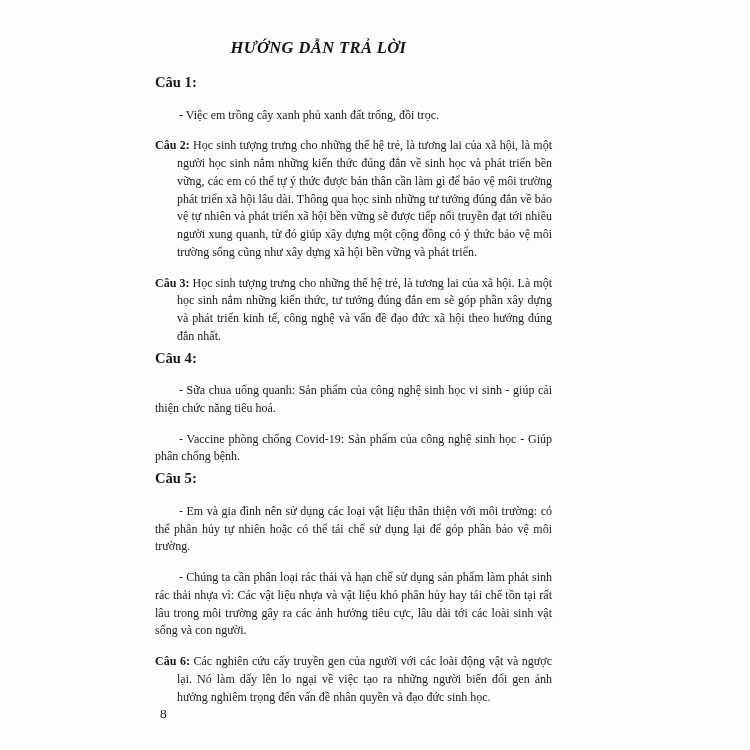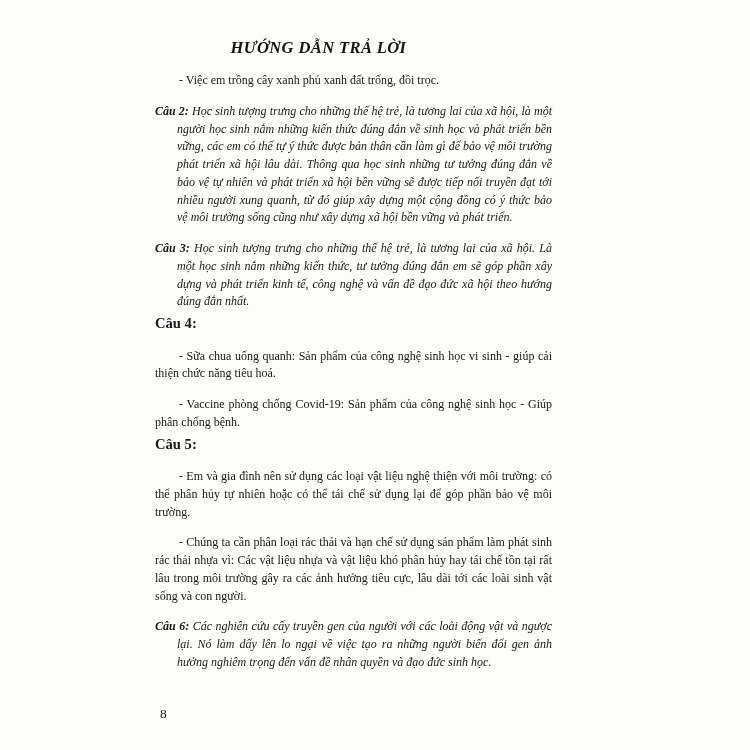--- a/index.html
+++ b/index.html
@@ -58,60 +58,60 @@
     line-height: 1.48;
     margin: 0;
     font-weight: bold;
   }
   .inline-run {
     font-weight: normal;
   }
   .hang-indent {
     padding-left: 22px;
     text-indent: -22px;
-    font-style: italic;
   }
   .page-number {
     position: absolute;
     left: 160px;
     bottom: 28px;
     font-size: 13.5px;
     color: #1a1a1a;
   }
 </style>
 </head>
 <body>
 
 <div class="page">
 
   <div class="doc-title">HƯỚNG DẪN TRẢ LỜI</div>
 
   <div class="body-area">
 
     <div class="block">
+      <div class="para block-heading">Câu 1:</div>
       <div class="para bullet">- Việc em trồng cây xanh phủ xanh đất trống, đồi trọc.</div>
     </div>
 
     <div class="block">
       <div class="para hang-indent"><span class="q-label">Câu 2:</span> <span class="inline-run">Học sinh tượng trưng cho những thế hệ trẻ, là tương lai của xã hội, là một người học sinh nắm những kiến thức đúng đắn về sinh học và phát triển bền vững, các em có thể tự ý thức được bản thân cần làm gì để bảo vệ môi trường phát triển xã hội lâu dài. Thông qua học sinh những tư tưởng đúng đắn về bảo vệ tự nhiên và phát triển xã hội bền vững sẽ được tiếp nối truyền đạt tới nhiều người xung quanh, từ đó giúp xây dựng một cộng đồng có ý thức bảo vệ môi trường sống cũng như xây dựng xã hội bền vững và phát triển.</span></div>
     </div>
 
     <div class="block">
       <div class="para hang-indent"><span class="q-label">Câu 3:</span> <span class="inline-run">Học sinh tượng trưng cho những thế hệ trẻ, là tương lai của xã hội. Là một học sinh nắm những kiến thức, tư tưởng đúng đắn em sẽ góp phần xây dựng và phát triển kinh tế, công nghệ và vấn đề đạo đức xã hội theo hướng đúng đắn nhất.</span></div>
     </div>
 
     <div class="block">
       <div class="para block-heading">Câu 4:</div>
       <div class="para bullet">- Sữa chua uống quanh: Sản phẩm của công nghệ sinh học vi sinh - giúp cải thiện chức năng tiêu hoá.</div>
       <div class="para bullet">- Vaccine phòng chống Covid-19: Sản phẩm của công nghệ sinh học - Giúp phân chống bệnh.</div>
     </div>
 
     <div class="block">
       <div class="para block-heading">Câu 5:</div>
-      <div class="para bullet">- Em và gia đình nên sử dụng các loại vật liệu nghệ thiện với môi trường: có thể phân hủy tự nhiên hoặc có thể tái chế sử dụng lại để góp phần bảo vệ môi trường.</div>
+      <div class="para bullet">- Em và gia đình nên sử dụng các loại vật liệu thân thiện với môi trường: có thể phân hủy tự nhiên hoặc có thể tái chế sử dụng lại để góp phần bảo vệ môi trường.</div>
       <div class="para bullet">- Chúng ta cần phân loại rác thải và hạn chế sử dụng sản phẩm làm phát sinh rác thải nhựa vì: Các vật liệu nhựa và vật liệu khó phân hủy hay tái chế tồn tại rất lâu trong môi trường gây ra các ảnh hưởng tiêu cực, lâu dài tới các loài sinh vật sống và con người.</div>
     </div>
 
     <div class="block">
       <div class="para hang-indent"><span class="q-label">Câu 6:</span> <span class="inline-run">Các nghiên cứu cấy truyền gen của người với các loài động vật và ngược lại. Nó làm dấy lên lo ngại về việc tạo ra những người biến đổi gen ảnh hưởng nghiêm trọng đến vấn đề nhân quyền và đạo đức sinh học.</span></div>
     </div>
 
   </div>
 
   <div class="page-number">8</div>

